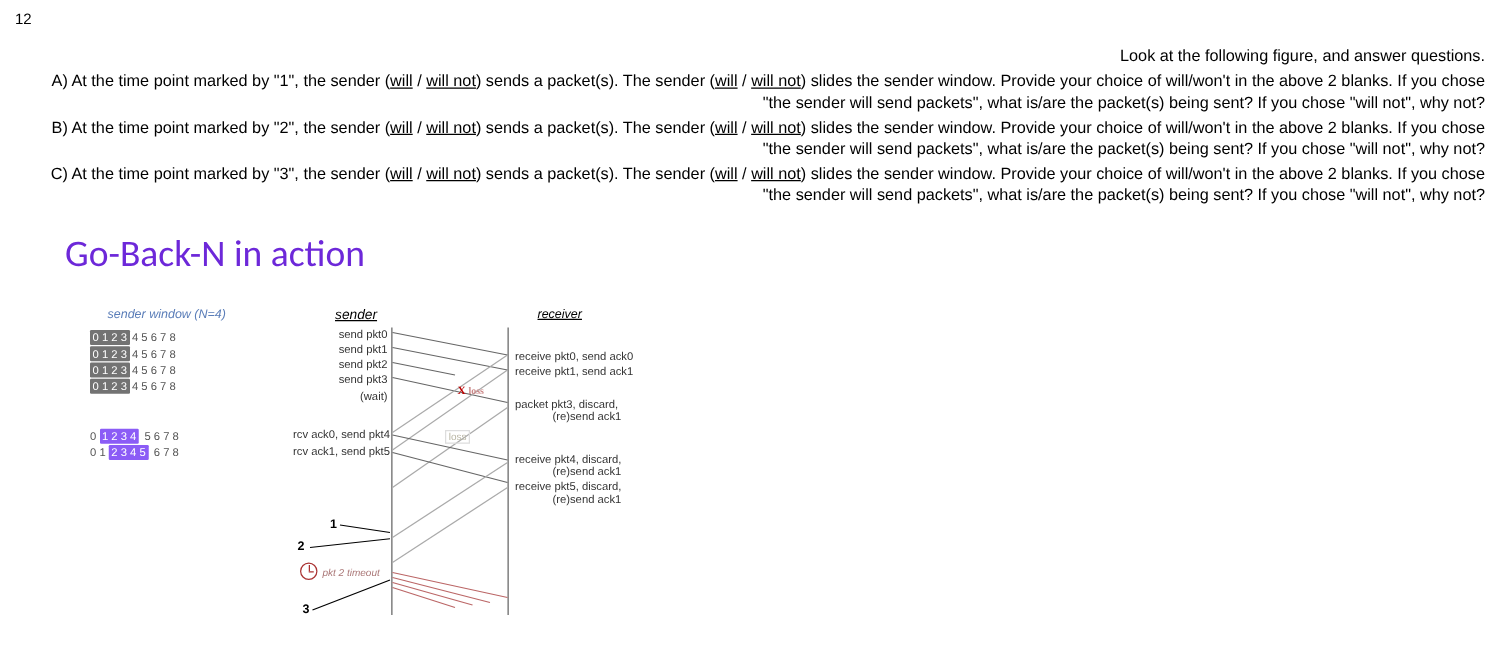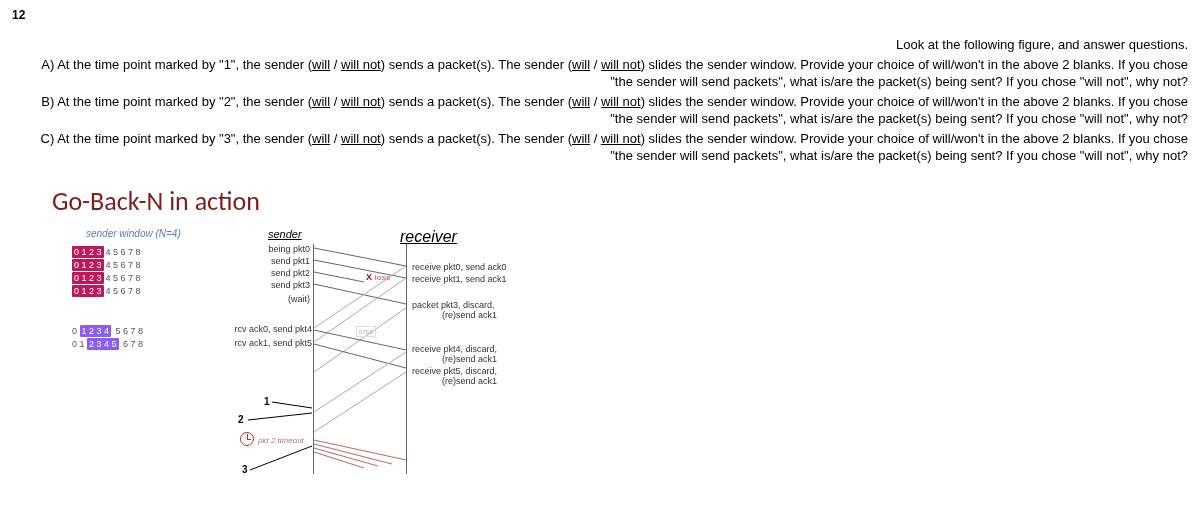--- a/index.html
+++ b/index.html
@@ -1,36 +1,36 @@
 <!DOCTYPE html>
 <html><head>
   <meta charset="utf-8">
   <style>
     * { margin: 0; padding: 0; box-sizing: border-box; }
     body { font-family: Arial, Helvetica, sans-serif; font-size: 13px; color: #000; padding: 8px 12px; width: 1200px; }
-    .qnum { font-size: 12px; font-weight: bold; margin-bottom: 14px; }
+    .qnum { font-size: 12px; font-weight: normal; margin-bottom: 14px; }
     .prompt { margin-left: 24px; margin-bottom: 20px; }
     .prompt p { margin-bottom: 2px; line-height: 1.35; text-align: right; }
     .und { text-decoration: underline; }
-    .title { font-family: Calibri, Arial, sans-serif; font-size: 26px; font-weight: 300; color: #7f1d1d; margin-left: 40px; margin-bottom: 3px; }
+    .title { font-family: Calibri, Arial, sans-serif; font-size: 30px; font-weight: 300; color: #6d28d9; margin-left: 40px; margin-bottom: 16px; }
     .fig { position: relative; height: 300px; margin-left: 60px; }
     .sw-label { position: absolute; left: 14px; top: 8px; color: #5a7db8; font-size: 10px; font-style: italic; }
     .sender-h { position: absolute; left: 196px; top: 8px; font-size: 11px; text-decoration: underline; font-style: italic; }
-    .receiver-h { position: absolute; left: 328px; top: 8px; font-size: 16px; text-decoration: underline; font-style: italic; text-align: right; }
+    .receiver-h { position: absolute; left: 358px; top: 8px; font-size: 10px; text-decoration: underline; font-style: italic; text-align: right; }
     .winlist { position: absolute; left: 0px; top: 26px; font-size: 9px; color: #555; line-height: 12px; }
     .winlist .row { margin-bottom: 1px; }
-    .winlist .box { display: inline-block; background: #be185d; color: #fff; padding: 0 2px; border-radius: 1px; margin-right: 2px; font-size: 9px; text-align: right; }
+    .winlist .box { display: inline-block; background: #737373; color: #fff; padding: 0 2px; border-radius: 1px; margin-right: 2px; font-size: 9px; text-align: right; }
     .winlist2 { position: absolute; left: 0px; top: 105px; font-size: 9px; color: #555; line-height: 12px; }
     .winlist2 .row { margin-bottom: 1px; }
     .winlist2 .box { display: inline-block; background: #8b5cf6; color: #fff; padding: 0 2px; border-radius: 1px; margin-right: 2px; font-size: 9px; }
     .sevt { position: absolute; left: 158px; font-size: 9px; color: #333; text-align: right; width: 80px; }
     .revt { position: absolute; left: 340px; font-size: 9px; color: #333; }
     .vline { position: absolute; width: 1px; background: #666; }
     .svg-diag { position: absolute; left: 240px; top: 24px; }
-    .lossx { position: absolute; left: 294px; top: 52px; font-size: 9px; color: #b00; font-weight: bold; }
+    .lossx { position: absolute; left: 294px; top: 69px; font-size: 9px; color: #b00; font-weight: bold; font-family: Liberation Serif, serif; }
     .lossbox { position: absolute; left: 284px; top: 106px; font-size: 8px; color: #b9b6a4; border: 1px solid #ddd; padding: 0 2px; }
     .mark { position: absolute; font-size: 10px; font-weight: bold; color: #000; }
     .clock { position: absolute; left: 168px; top: 212px; width: 14px; height: 14px; border: 1.5px solid #a33; border-radius: 50%; }
     .clock::before { content: ""; position: absolute; left: 48%; top: 10%; width: 1px; height: 5px; background: #a33; }
     .clock::after { content: ""; position: absolute; left: 48%; top: 48%; width: 4px; height: 1px; background: #a33; }
     .timeout { position: absolute; left: 186px; top: 216px; font-size: 8px; color: #a77; font-style: italic; }
   </style>
 </head>
 <body>
 
@@ -61,21 +61,21 @@
     <div class="row"><span class="box">0 1 2 3</span><span>4 5 6 7 8</span></div>
     <div class="row"><span class="box">0 1 2 3</span><span>4 5 6 7 8</span></div>
     <div class="row"><span class="box">0 1 2 3</span><span>4 5 6 7 8</span></div>
   </div>
 
   <div class="winlist2">
     <div class="row"><span>0 </span><span class="box">1 2 3 4</span><span> 5 6 7 8</span></div>
     <div class="row"><span>0 1 </span><span class="box">2 3 4 5</span><span> 6 7 8</span></div>
   </div>
 
-  <div class="sevt" style="top:24px">being  pkt0</div>
+  <div class="sevt" style="top:24px">send  pkt0</div>
   <div class="sevt" style="top:36px">send  pkt1</div>
   <div class="sevt" style="top:48px">send  pkt2</div>
   <div class="sevt" style="top:60px">send  pkt3</div>
   <div class="sevt" style="top:74px">(wait)</div>
   <div class="sevt" style="top:104px;left:140px;width:100px">rcv ack0, send pkt4</div>
   <div class="sevt" style="top:118px;left:140px;width:100px">rcv ack1, send pkt5</div>
 
   <div class="revt" style="top:42px">receive pkt0, send ack0</div>
   <div class="revt" style="top:54px">receive pkt1, send ack1</div>
   <div class="revt" style="top:80px">packet pkt3, discard,</div>

